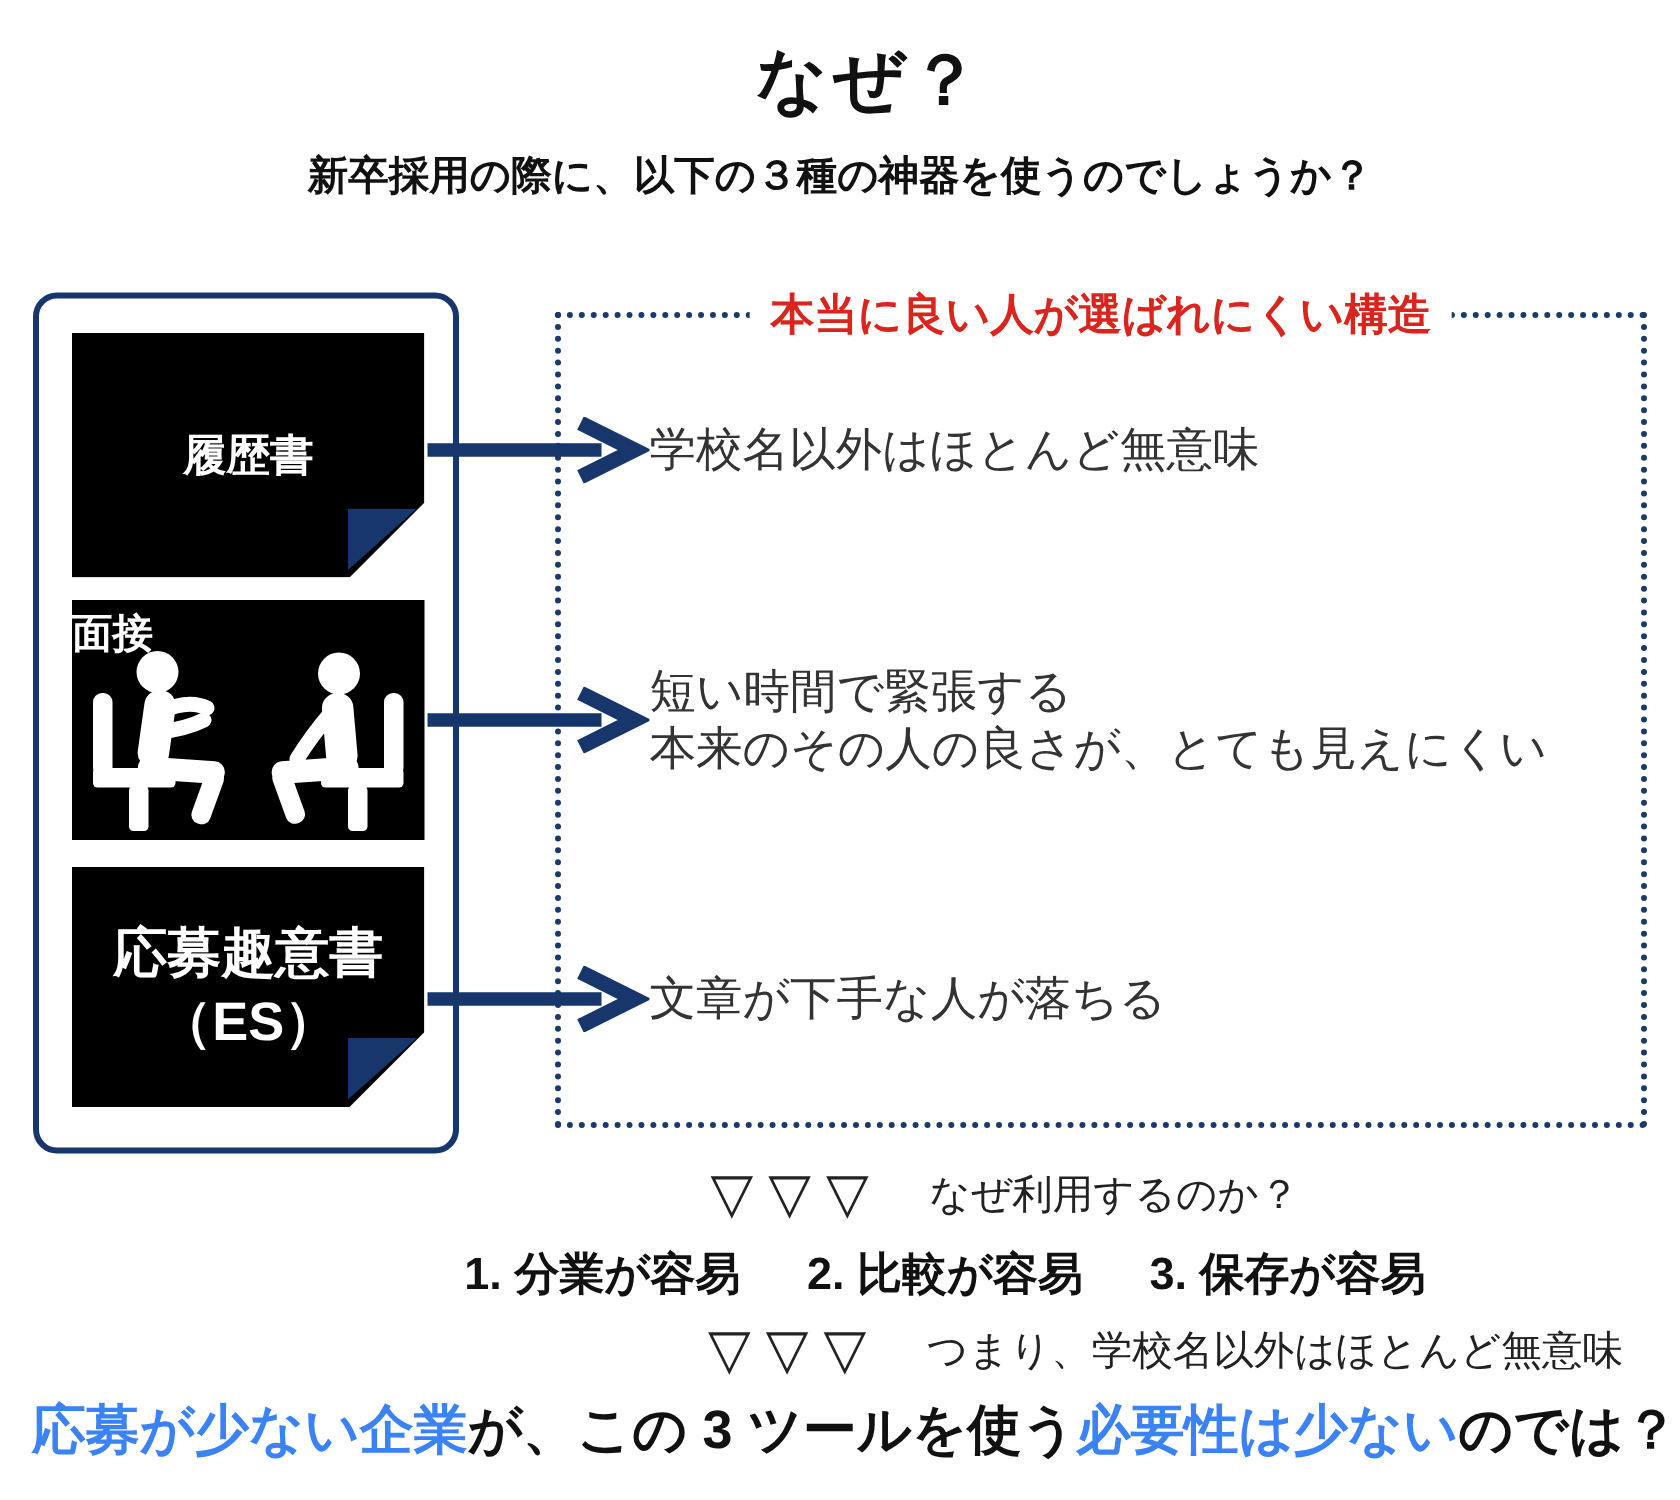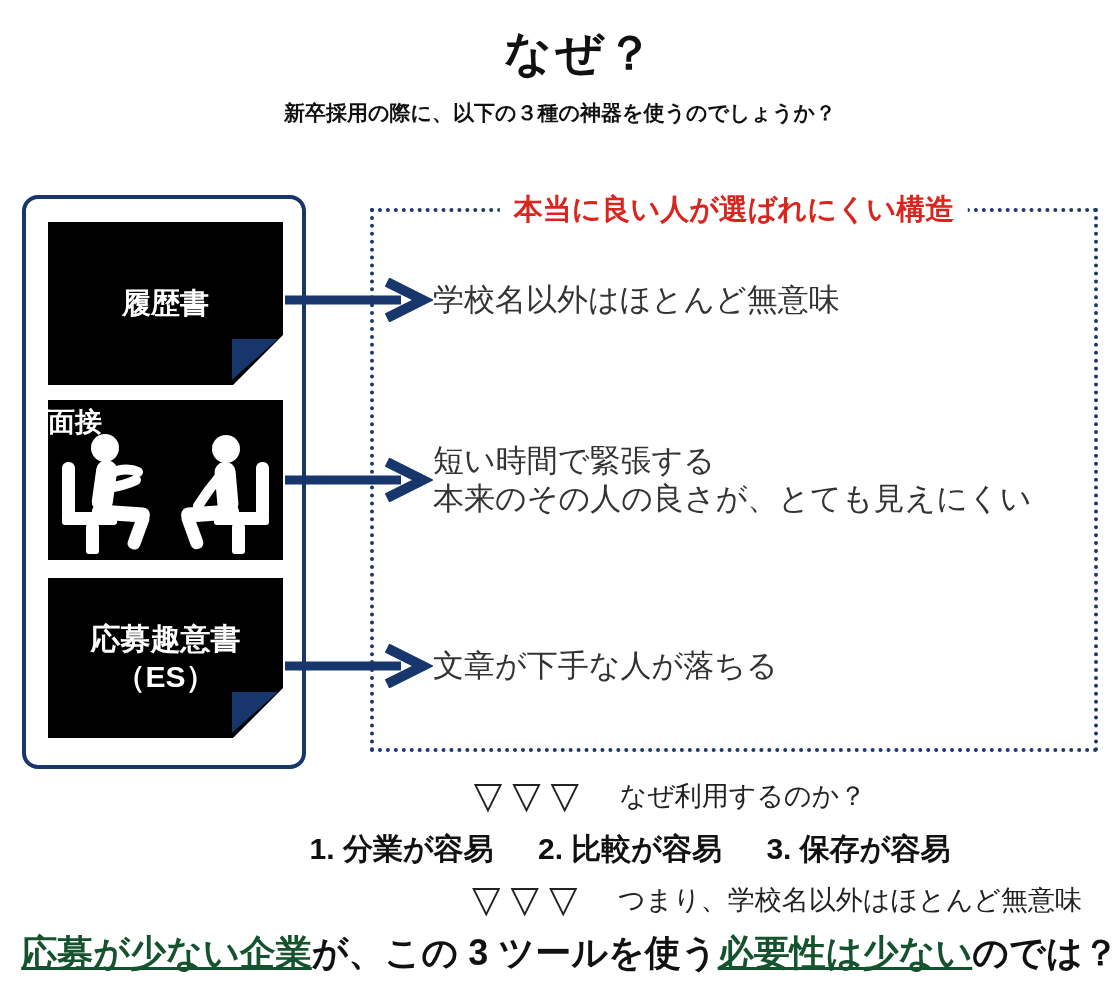--- a/index.html
+++ b/index.html
@@ -2,34 +2,34 @@
 <html><head>
 <meta charset="utf-8">
 <style>
   * { margin:0; padding:0; box-sizing:border-box; }
   body { background:#ffffff; font-family:"Liberation Sans","DejaVu Sans",sans-serif; }
   .canvas { position:relative; width:1120px; height:1000px; background:#fff; overflow:hidden; }
 
   .page-title { position:absolute; top:22px; left:0; width:100%; text-align:center;
     font-size:47px; font-weight:800; color:#111; letter-spacing:3px;margin-left:20px; }
   .page-subtitle { position:absolute; top:99px; left:0; width:100%; text-align:center;
-    font-size:21px; font-weight:700; color:#111; }
+    font-size:27px; font-weight:700; color:#111; }
 
   
   .tools-panel { position:absolute; left:22px; top:195px; width:284px; height:574px;
     border:4px solid #17366b; border-radius:16px; z-index:1; }
   .card { position:absolute; left:22px; width:235px; background:#000; color:#fff; }
   .card.cut { clip-path: polygon(0 0, 100% 0, 100% calc(100% - 50px), calc(100% - 50px) 100%, 0 100%); text-align: center; }
   .card1 { top:23px; height:163px; display:flex; align-items:center; justify-content:center; }
   .card2 { top:201px; height:160px; }
   .card3 { top:379px; height:160px; display:flex; flex-direction:column;
     align-items:center; justify-content:center; line-height:1.28; }
   .card-label { font-size:29px; font-weight:600; }
   .card2 .card-label { position:absolute; top:4px; left:0; width:100%; text-align:left; font-size:27px; }
-  .card3 .card-label { font-size:30px; }
+  .card3 .card-label { font-size:36px; }
   .fold { position:absolute; right:5px; bottom:5px; width:46px; height:41px;
     background:#17366b; clip-path:polygon(0 0, 100% 0, 0 100%); }
   .people-svg { position:absolute; left:2px; top:32px; width:231px; height:126px; }
 
   
   .structure-box { position:absolute; left:370px; top:208px; width:728px; height:544px;
     border:4px dotted #1a3a6b; z-index:1; }
   .box-title { position:absolute; top:-22px; left:50%; transform:translateX(-50%);
     background:#fff; padding:0 14px; white-space:nowrap;
     font-size:29px; font-weight:800; color:#d9251d; }
@@ -43,21 +43,21 @@
 
   
   .row { position:absolute; left:0; width:100%; text-align:center; white-space:nowrap; }
   .tri { font-size:37px; font-weight:400; color:#222; letter-spacing:10px; vertical-align:middle; }
   .tri-text { font-size:27px; color:#222; margin-left:26px; vertical-align:middle; }
   .why-row { top:774px; transform:translateX(110px); }
   .reasons-row { top:829px; transform:translateX(70px); font-size:30px; font-weight:700; color:#111; }
   .reasons-row span { margin:0 18px; }
   .conclusion-row { top:878px; transform:translateX(217px); }
   .final-row { top:929px; transform:translateX(10px); font-size:36px; font-weight:800; color:#111; }
-  .final-row .red { color:#14532d;text-decoration:underline; }
+  .final-row .red { color:#3b82f6; }
 </style>
 </head>
 <body>
 
 <div class="canvas">
 
   <div class="page-title">なぜ？</div>
   <div class="page-subtitle">新卒採用の際に、以下の３種の神器を使うのでしょうか？</div>
 
   <div class="tools-panel">

